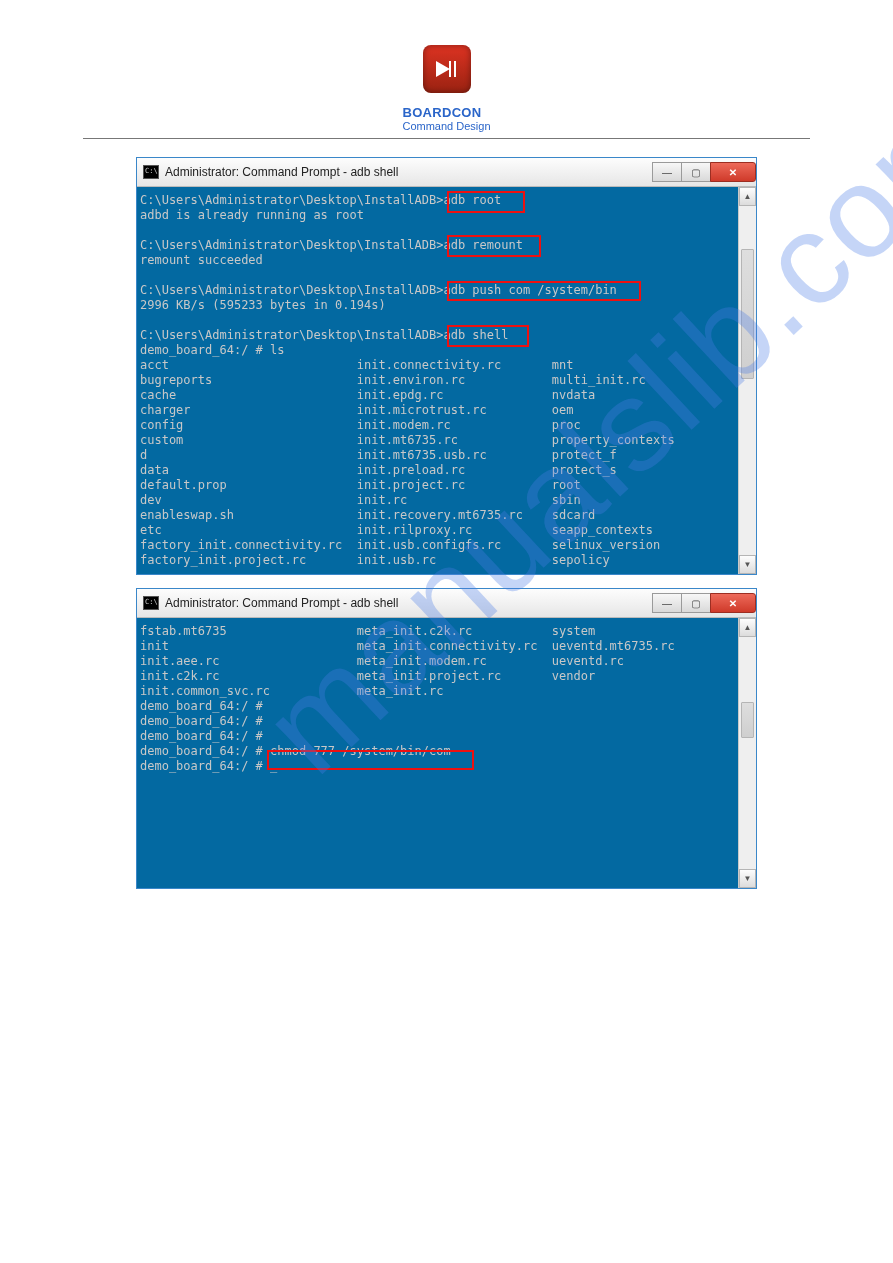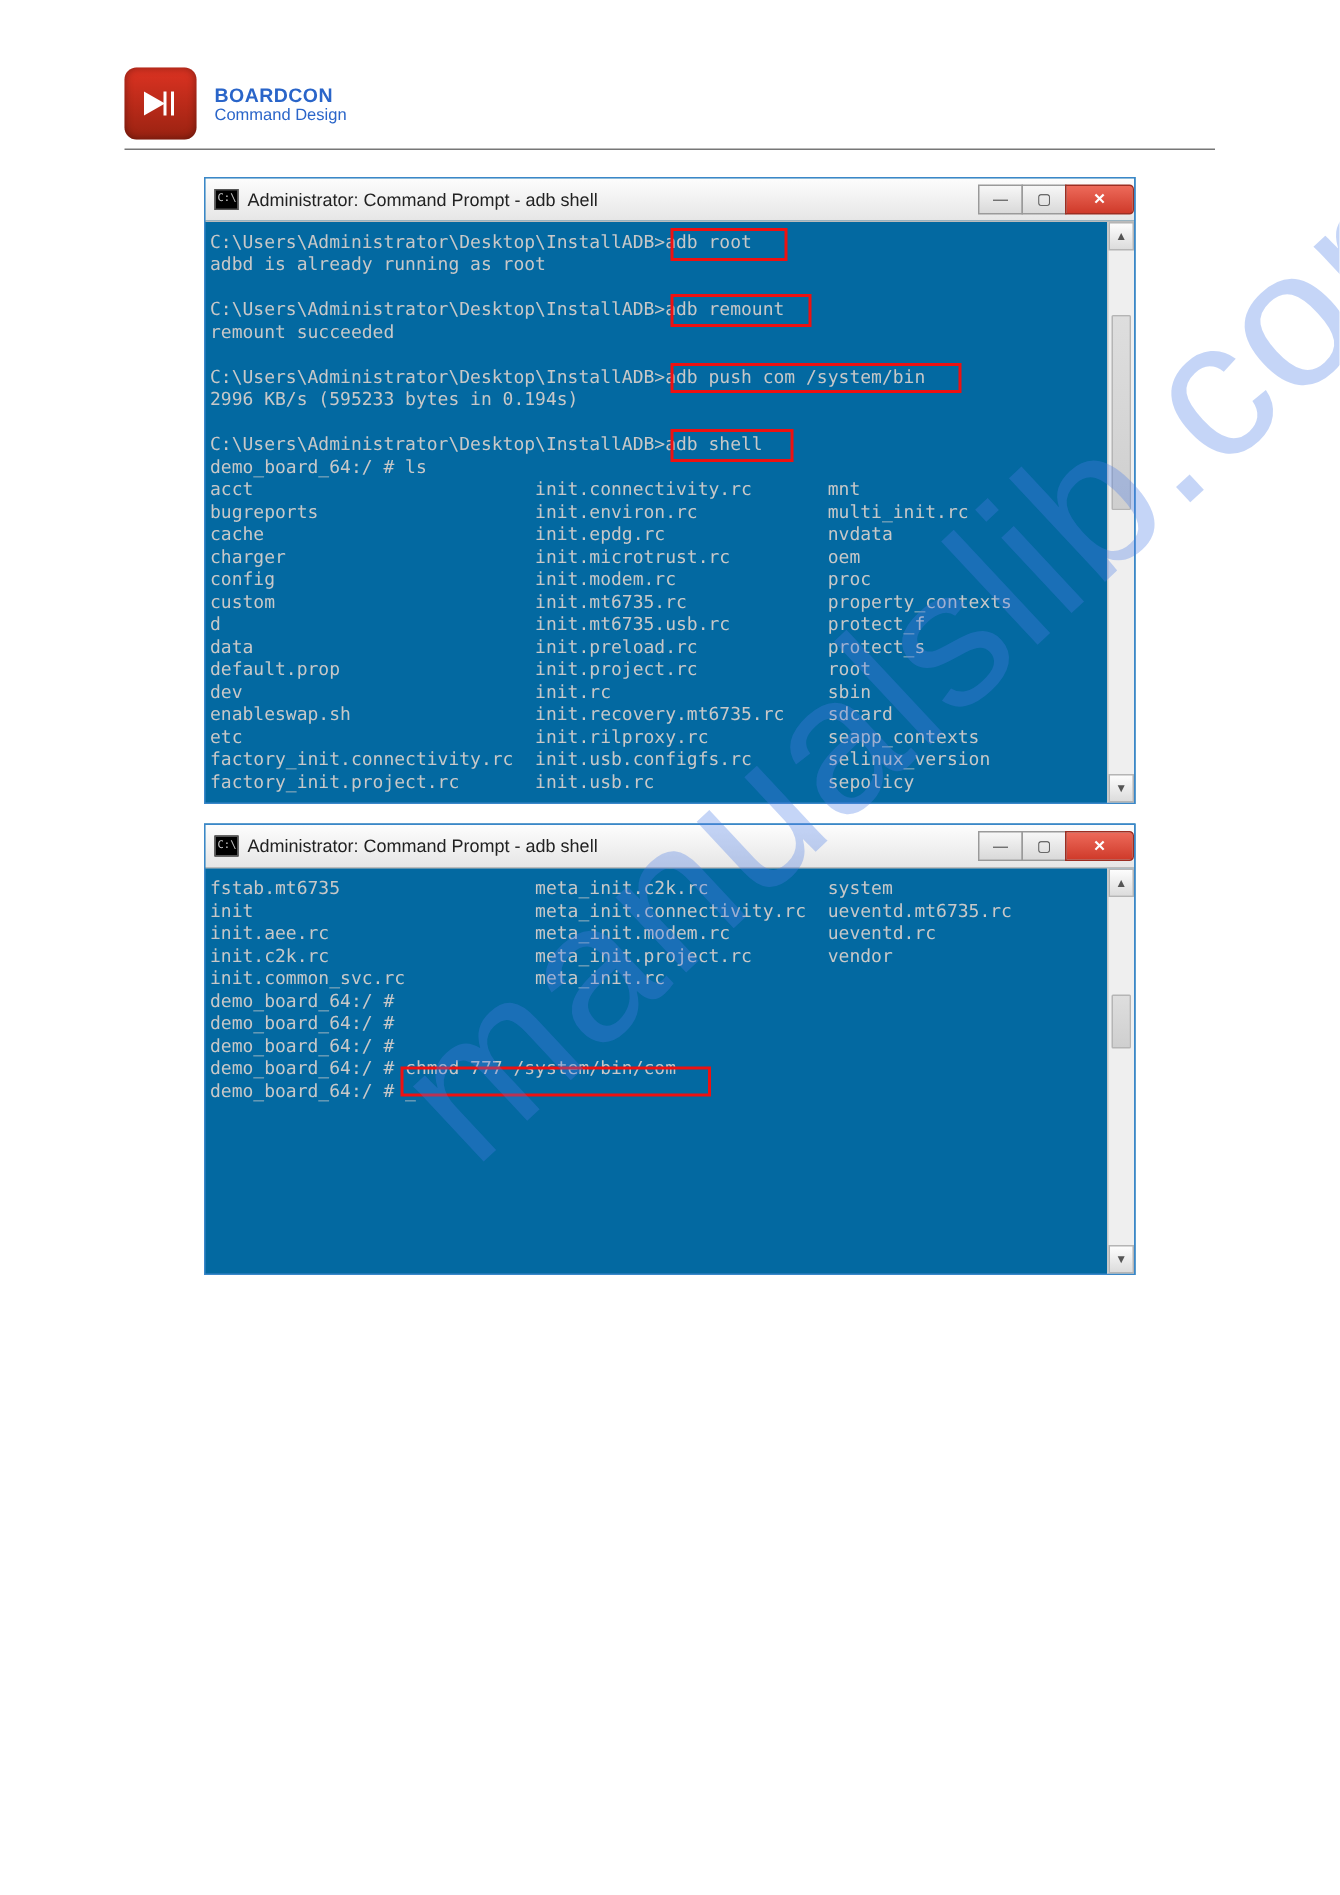--- a/index.html
+++ b/index.html
@@ -13,20 +13,21 @@
   .page {
     padding: 45px 83px 0 83px;
   }
   .header {
     display: flex;
     align-items: center;
     gap: 12px;
     border-bottom: 1px solid #777;
     padding-bottom: 6px;
     margin-bottom: 18px;
+    flex-direction: column;
   }
   .logo-box {
     width: 48px;
     height: 48px;
     background: linear-gradient(#d32, #921);
     border-radius: 8px;
     position: relative;
     box-shadow: inset 0 0 6px rgba(0,0,0,.4);
   }
   .logo-box svg { position:absolute; top:50%; left:50%; transform:translate(-50%,-50%); }

